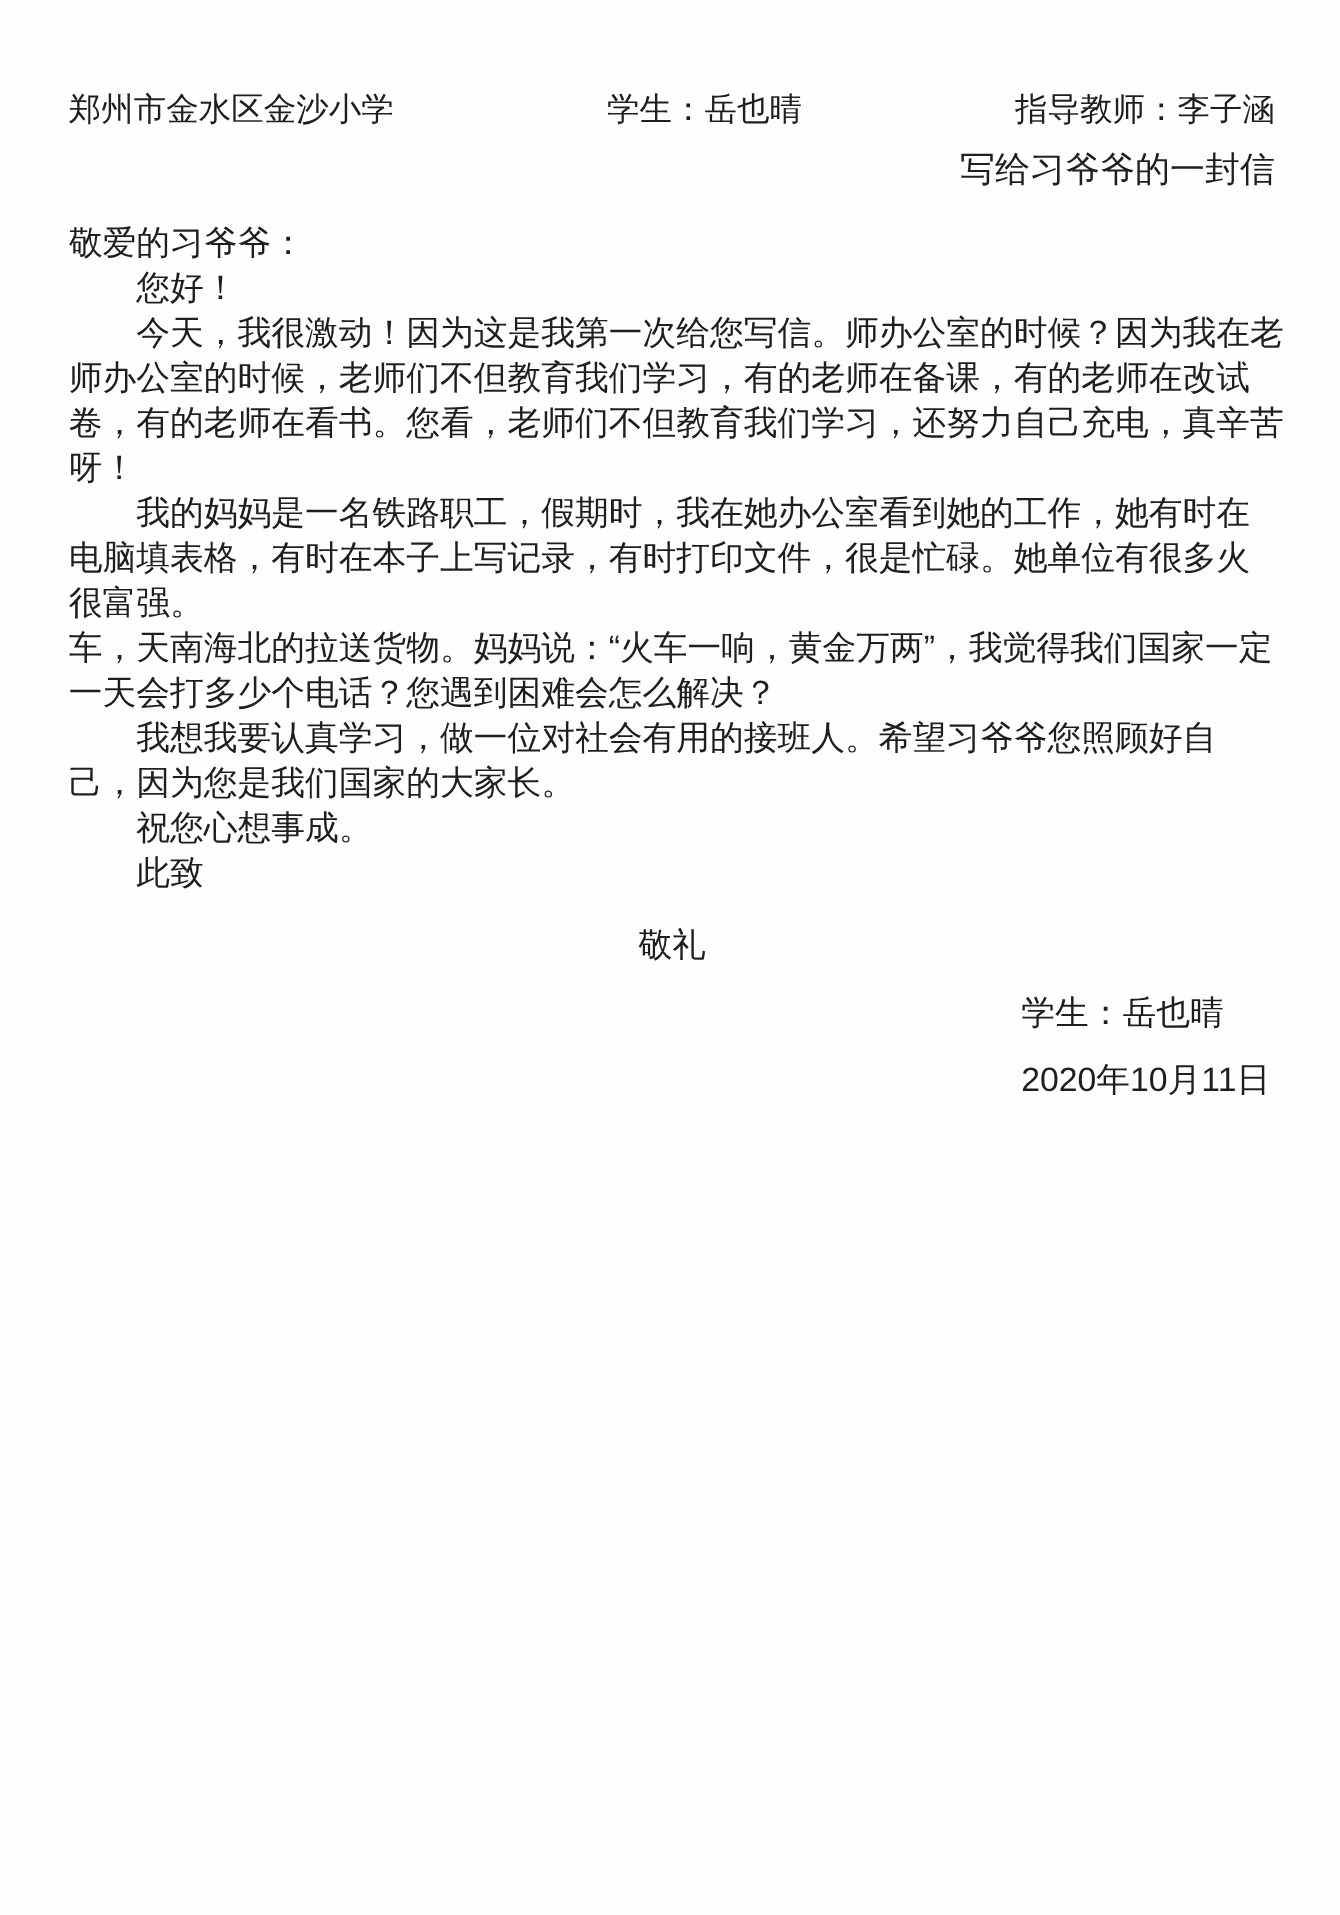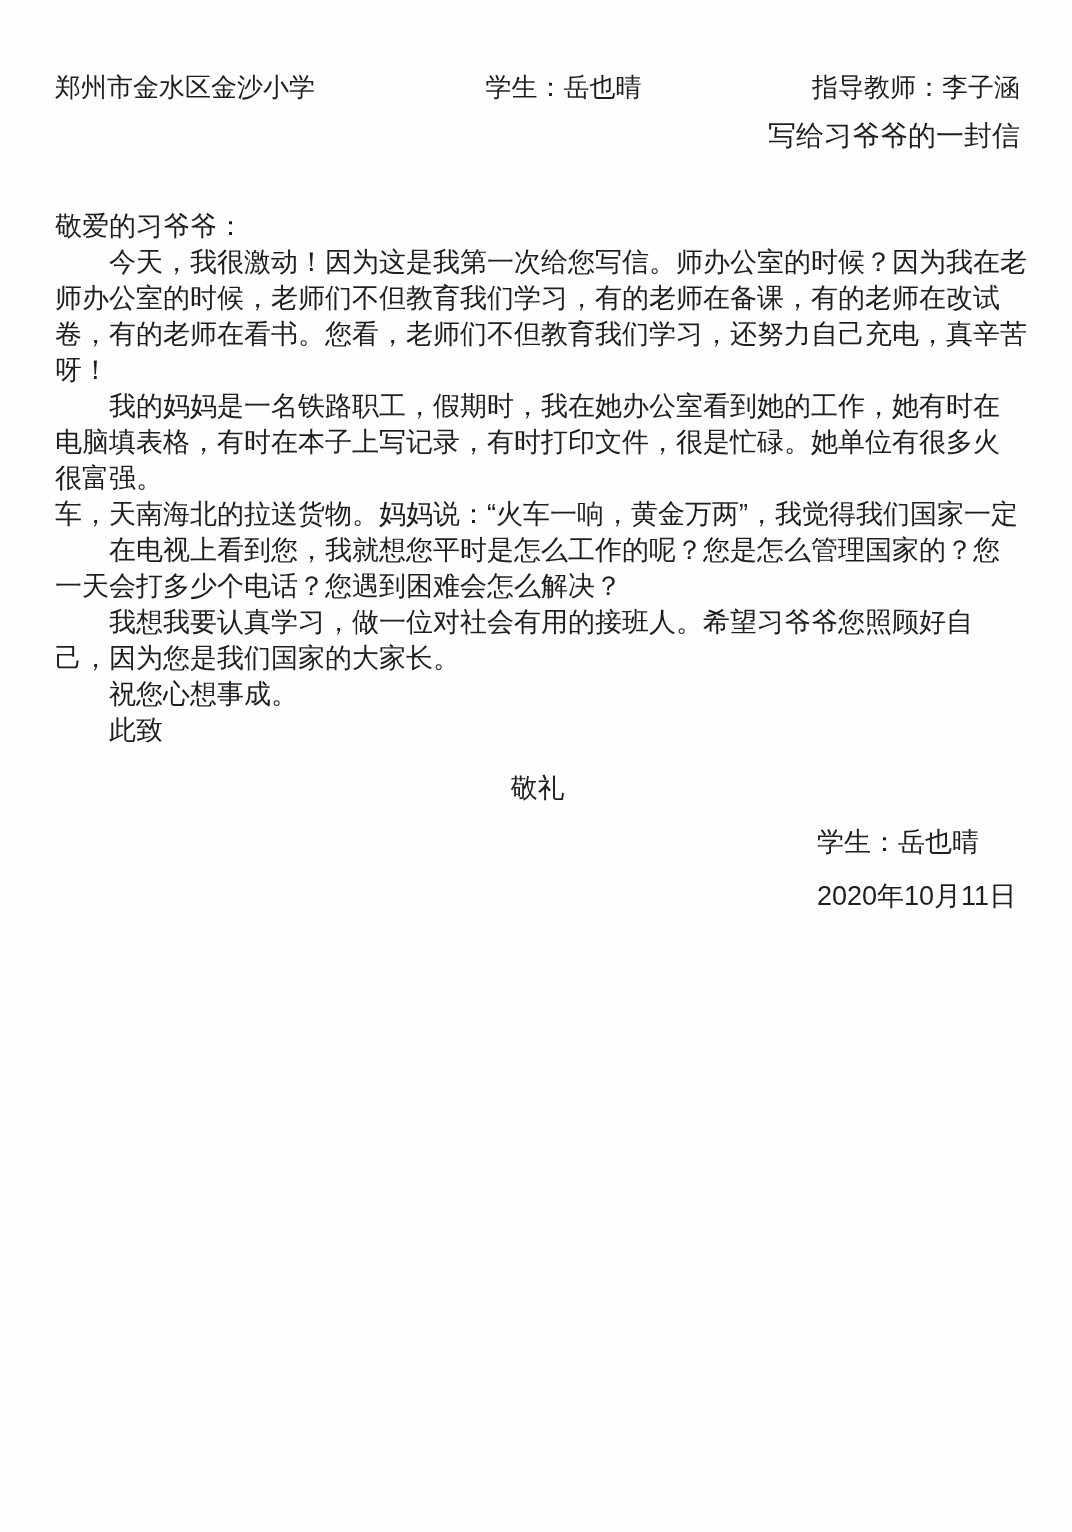--- a/index.html
+++ b/index.html
@@ -27,21 +27,21 @@
     white-space: nowrap;
   }
   .doc-title {
     margin-top: 14px;
     text-align: right;
     font-size: 28px;
     line-height: 36px;
     white-space: nowrap;
   }
   .letter-body {
-    margin-top: 54px;
+    margin-top: 22px;
     font-size: 27px;
     line-height: 36px;
   }
   .line {
     white-space: nowrap;
   }
   .line.indent {
     text-indent: 2em;
   }
   .closing-respect {
@@ -69,29 +69,29 @@
   <div class="doc-header">
     <span>郑州市金水区金沙小学</span>
     <span>学生：岳也晴</span>
     <span>指导教师：李子涵</span>
   </div>
 
   <div class="doc-title">写给习爷爷的一封信</div>
 
   <div class="letter-body">
       <div class="line">敬爱的习爷爷：</div>
+      <div class="line indent">您好！</div>
       <div class="line indent">今天，我很激动！因为这是我第一次给您写信。师办公室的时候？因为我在老</div>
       <div class="line">师办公室的时候，老师们不但教育我们学习，有的老师在备课，有的老师在改试</div>
       <div class="line">卷，有的老师在看书。您看，老师们不但教育我们学习，还努力自己充电，真辛苦</div>
       <div class="line">呀！</div>
       <div class="line indent">我的妈妈是一名铁路职工，假期时，我在她办公室看到她的工作，她有时在</div>
       <div class="line">电脑填表格，有时在本子上写记录，有时打印文件，很是忙碌。她单位有很多火</div>
       <div class="line">很富强。</div>
       <div class="line">车，天南海北的拉送货物。妈妈说：“火车一响，黄金万两”，我觉得我们国家一定</div>
-      <div class="line indent">在电视上看到您，我就想您平时是怎么工作的呢？您是怎么管理国家的？您</div>
       <div class="line">一天会打多少个电话？您遇到困难会怎么解决？</div>
       <div class="line indent">我想我要认真学习，做一位对社会有用的接班人。希望习爷爷您照顾好自</div>
       <div class="line">己，因为您是我们国家的大家长。</div>
       <div class="line indent">祝您心想事成。</div>
       <div class="line indent">此致</div>
     </div>
 
   <div class="closing-respect">敬礼</div>
 
   <div class="signature-block">

